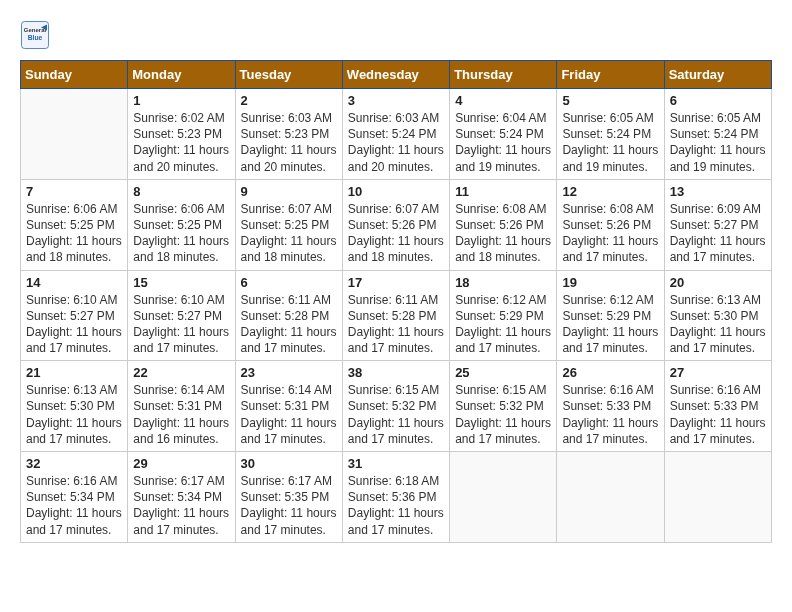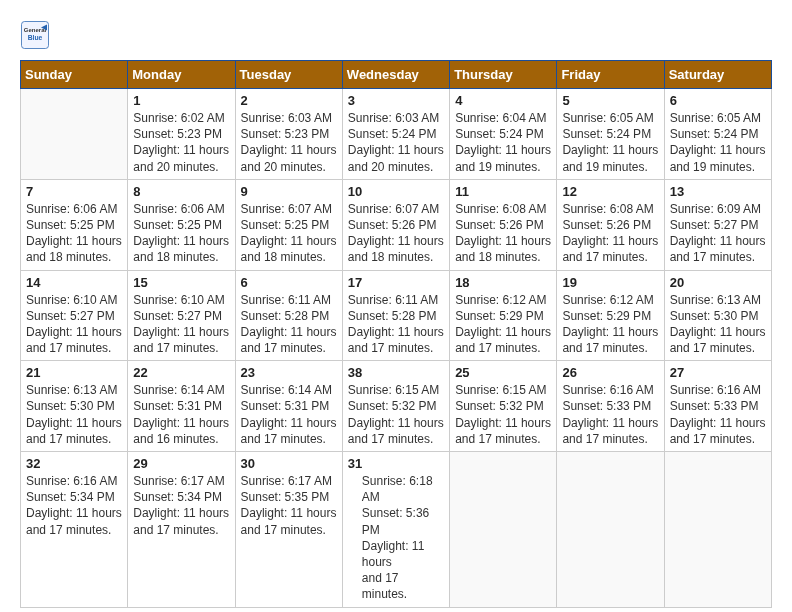--- a/index.html
+++ b/index.html
@@ -323,21 +323,21 @@
         </td>
         <td>
           <span class="day-number">30</span>
           <div class="day-info" style="white-space: pre-line;">Sunrise: 6:17 AM
 Sunset: 5:35 PM
 Daylight: 11 hours
 and 17 minutes.</div>
         </td>
         <td>
           <span class="day-number">31</span>
-          <div class="day-info" style="white-space: pre-line; margin-left: 14px;">Sunrise: 6:18 AM
+          <div class="day-info" style="white-space: pre-line;">Sunrise: 6:18 AM
 Sunset: 5:36 PM
 Daylight: 11 hours
 and 17 minutes.</div>
         </td>
         <td class="empty"></td>
         <td class="empty"></td>
         <td class="empty"></td>
       </tr>
     </tbody>
 </table>

